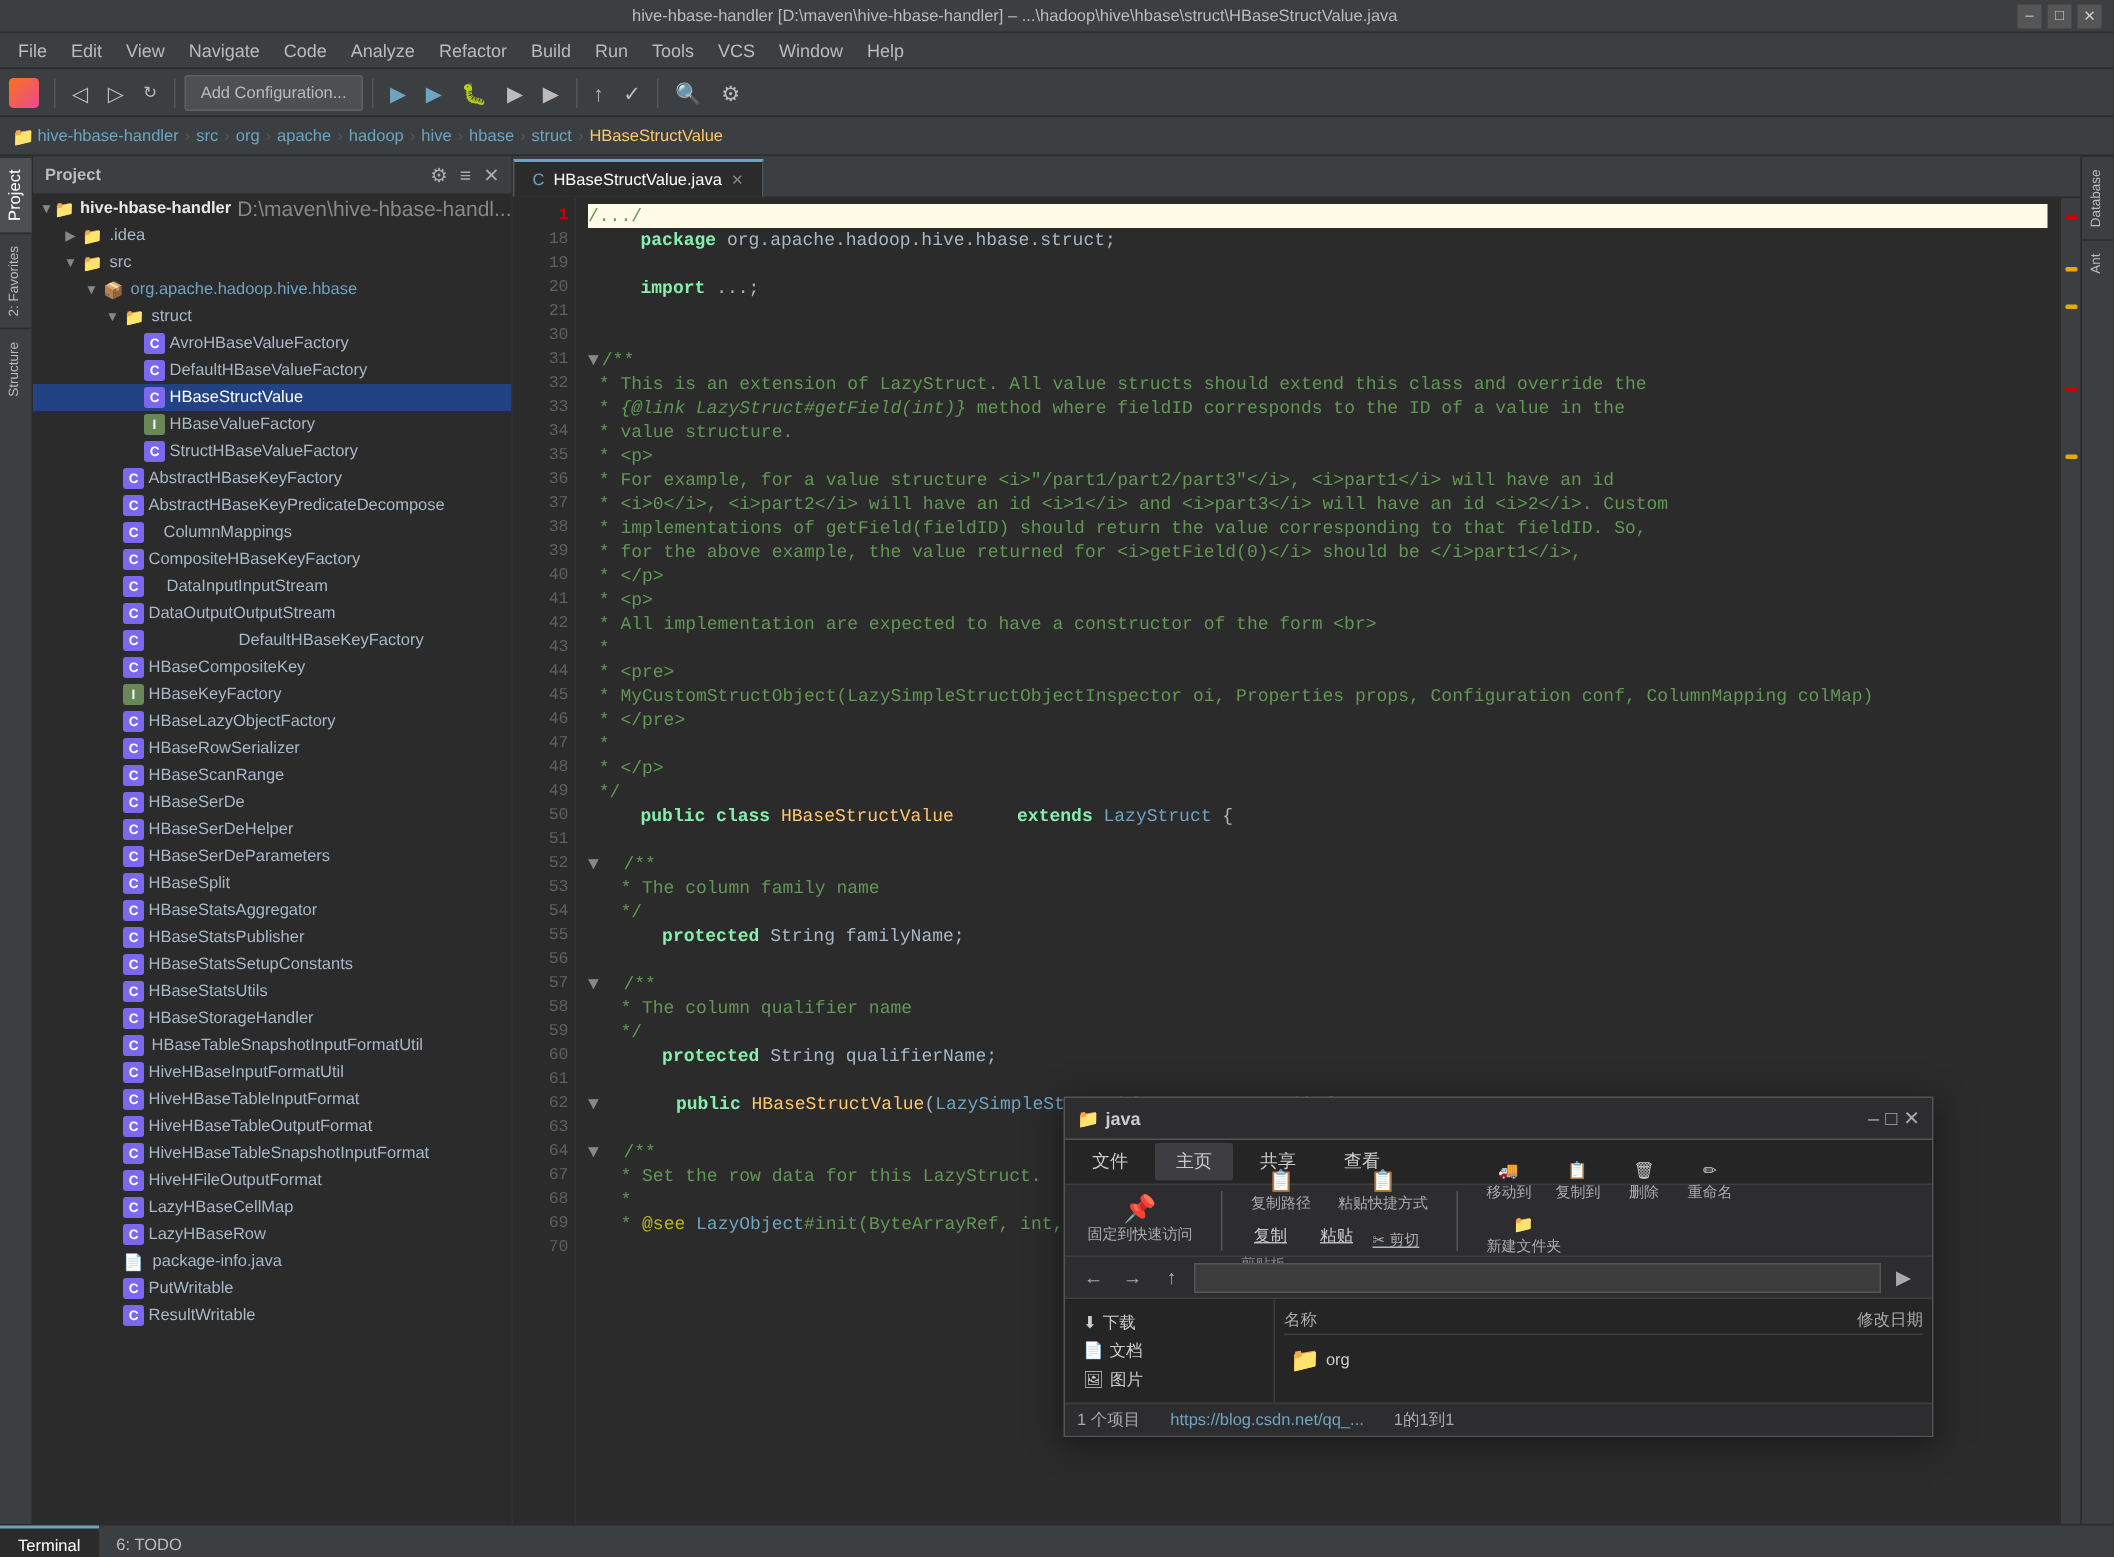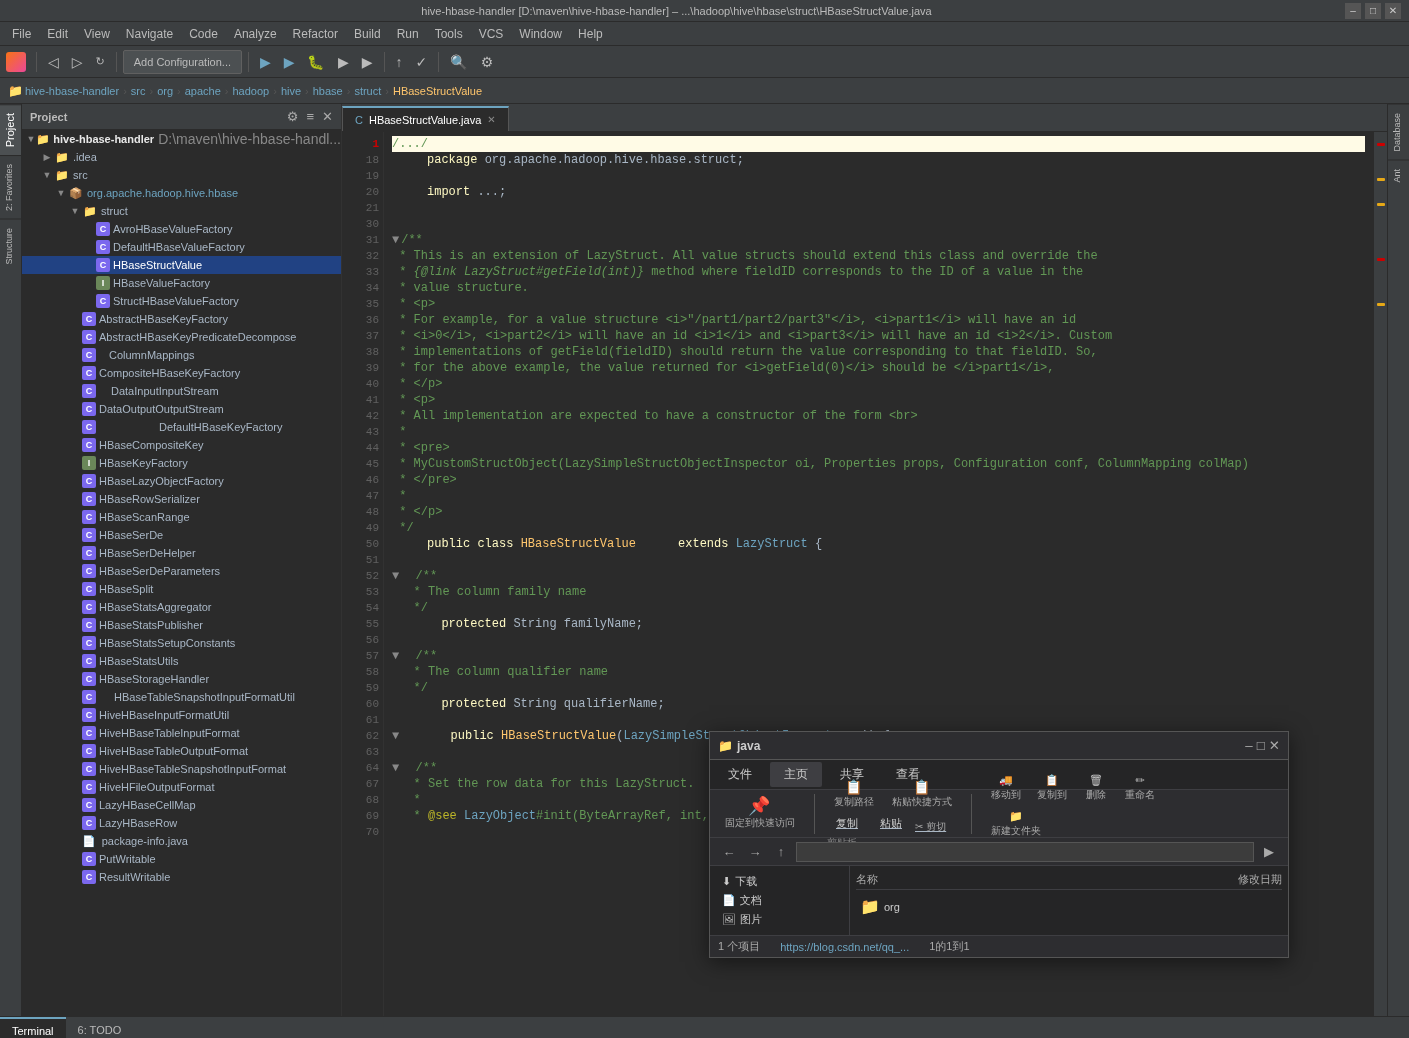--- a/index.html
+++ b/index.html
@@ -61,21 +61,21 @@
     .tab-close { color: #888; font-size: 10px; cursor: pointer; }
 
     
     #code-editor { flex: 1; display: flex; overflow: hidden; }
     #line-numbers { width: 42px; background: #2b2b2b; padding: 4px 4px 4px 0; text-align: right; font-family: 'Courier New', monospace; font-size: 11px; color: #606060; line-height: 16px; overflow: hidden; border-right: 1px solid #323232; user-select: none; }
     #code-content { flex: 1; padding: 4px 8px; font-family: 'Courier New', monospace; font-size: 12px; line-height: 16px; overflow: auto; background: #2b2b2b; }
     #code-content::-webkit-scrollbar { width: 8px; height: 8px; }
     #code-content::-webkit-scrollbar-track { background: #2b2b2b; }
     #code-content::-webkit-scrollbar-thumb { background: #555; }
     .code-line { white-space: pre; min-height: 16px; }
-    .kw { color: #fef9c3; font-weight: normal; padding-left: 35px; }
+    .kw { color: #86efac; font-weight: bold; padding-left: 35px; }
     .cm { color: #629755; }
     .cm-tag { color: #629755; font-style: italic; }
     .type { color: #a9b7c6; }
     .cls { color: #ffc66d; }
     .ref { color: #6da4c0; }
     .ann { color: #bbb529; }
     .plain { color: #a9b7c6; }
     .fold-arrow { color: #888; cursor: pointer; margin-right: 2px; }
 
     
@@ -406,21 +406,21 @@
       <div class="tree-item">
           <span class="tree-indent" style="width:46px;"></span>
           <span class="tree-arrow" style="visibility:hidden;"></span>
           <span class="icon-c">C</span>
           <span class="tree-label" style="margin-left:3px;">HBaseStorageHandler</span>
         </div>
       <div class="tree-item">
           <span class="tree-indent" style="width:46px;"></span>
           <span class="tree-arrow" style="visibility:hidden;"></span>
           <span class="icon-c">C</span>
-          <span class="tree-label" style="margin-left:18px;">HBaseTableSnapshotInputFormatUtil</span>
+          <span class="tree-label" style="margin-left:5px;">HBaseTableSnapshotInputFormatUtil</span>
         </div>
       <div class="tree-item">
           <span class="tree-indent" style="width:46px;"></span>
           <span class="tree-arrow" style="visibility:hidden;"></span>
           <span class="icon-c">C</span>
           <span class="tree-label" style="margin-left:3px;">HiveHBaseInputFormatUtil</span>
         </div>
       <div class="tree-item">
           <span class="tree-indent" style="width:46px;"></span>
           <span class="tree-arrow" style="visibility:hidden;"></span>

